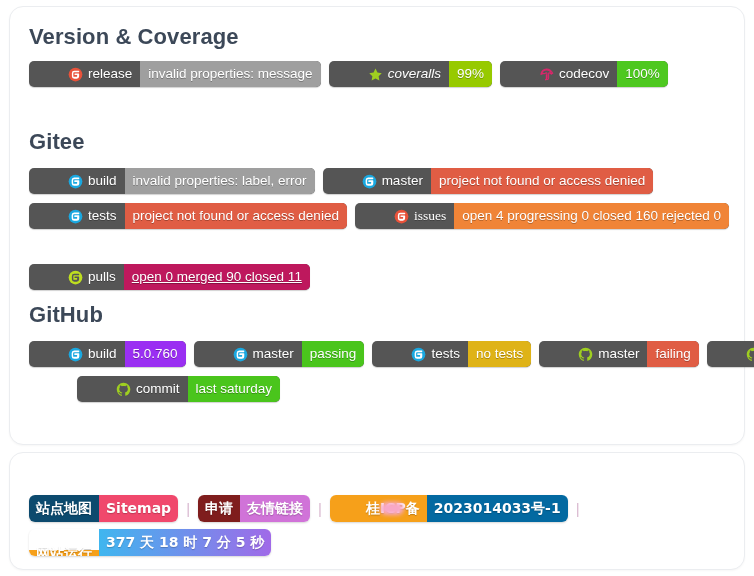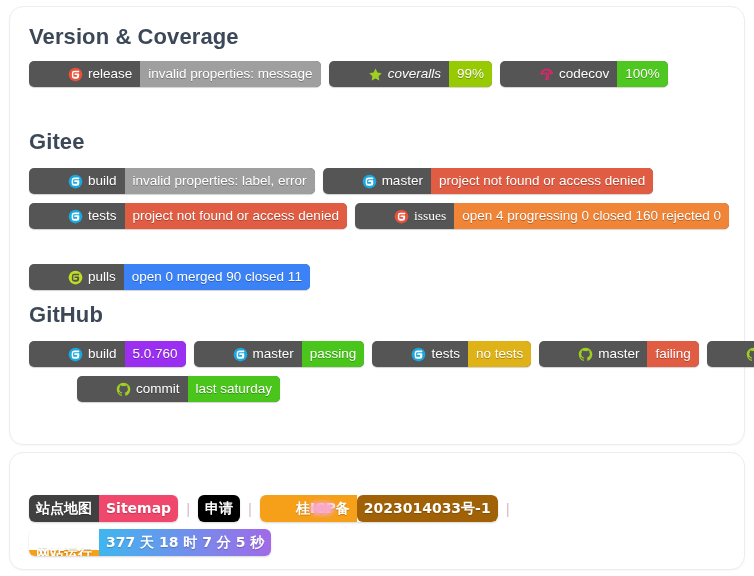--- a/index.html
+++ b/index.html
@@ -238,21 +238,21 @@
         <span class="badge">
           <span class="b-left" style="background: rgb(85, 85, 85);">
             <span class="b-ico">
               <svg viewBox="0 0 24 24">
                 <circle cx="12" cy="12" r="11" fill="#bede20"></circle>
                 <path d="M17.2 10.3h-6.1a.8.8 0 0 0-.8.8v.85c0 .44.36.8.8.8h3.5v1.9c0 .5-.4.88-.88.88H9.4a.88.88 0 0 1-.88-.88v-4.6c0-.9.73-1.6 1.62-1.6h7a.8.8 0 0 0 .8-.8v-.85a.8.8 0 0 0-.8-.8h-7.1A3.85 3.85 0 0 0 6.2 9.85v4.9a3.85 3.85 0 0 0 3.85 3.85h3.9a3.85 3.85 0 0 0 3.85-3.85v-3.55a.8.8 0 0 0-.6-.9z" fill="#555555"></path>
               </svg>
             </span>
             <span>pulls</span>
           </span>
-          <span class="b-right" style="background: #3b82f6;">open 0 merged 90 closed 11</span>
+          <span class="b-right" style="background: #be185d; text-decoration: underline;">open 0 merged 90 closed 11</span>
         </span>
       </div>
       <div class="section-title" style="left: 29px; top: 302px;">GitHub</div>
       <div class="badge-row" style="left: 29px; top: 341px;">
         <span class="badge">
           <span class="b-left" style="background: rgb(85, 85, 85);">
             <span class="b-ico">
               <svg viewBox="0 0 24 24">
                 <circle cx="12" cy="12" r="11" fill="#1aa8e0"></circle>
                 <path d="M17.2 10.1h-6.3a.85.85 0 0 0-.85.85v.9c0 .47.38.85.85.85h3.7v2.1c0 .5-.4.9-.9.9H9.1a.9.9 0 0 1-.9-.9v-4.9c0-.95.77-1.7 1.72-1.7h7.3a.85.85 0 0 0 .85-.85v-.9a.85.85 0 0 0-.85-.85H9.9A4.05 4.05 0 0 0 5.85 9.6v5.1A4.05 4.05 0 0 0 9.9 18.7h4.1a4.05 4.05 0 0 0 4.05-4.05v-3.7a.85.85 0 0 0-.85-.85z" fill="#ffffff"></path>
@@ -317,31 +317,32 @@
                 <path fill="#9fcf20" d="M12 1.3C6 1.3 1.2 6.1 1.2 12c0 4.7 3.1 8.8 7.4 10.2.5.1.7-.2.7-.5v-1.9c-3 .6-3.7-1.4-3.7-1.4-.5-1.3-1.2-1.6-1.2-1.6-1-.7.1-.7.1-.7 1.1.1 1.7 1.1 1.7 1.1 1 1.7 2.6 1.2 3.2.9.1-.7.4-1.2.7-1.5-2.4-.3-4.9-1.2-4.9-5.4 0-1.2.4-2.1 1.1-2.9-.1-.3-.5-1.4.1-2.8 0 0 .9-.3 3 1.1.9-.2 1.8-.4 2.7-.4.9 0 1.8.1 2.7.4 2.1-1.4 3-1.1 3-1.1.6 1.5.2 2.6.1 2.8.7.8 1.1 1.8 1.1 2.9 0 4.2-2.5 5.1-4.9 5.4.4.3.7 1 .7 2v3c0 .3.2.6.7.5 4.3-1.4 7.4-5.5 7.4-10.2 0-5.9-4.8-10.7-10.8-10.7z"></path>
               </svg>
             </span>
             <span>commit</span>
           </span>
           <span class="b-right" style="background: rgb(74, 197, 28);">last saturday</span>
         </span>
       </div>
       <div class="cn-row" style="left: 29px; top: 495px;">
         <span class="cn-badge">
-          <span class="c-left" style="background: #404040;">站点地图</span>
+          <span class="c-left" style="background: #0c4a6e;">站点地图</span>
           <span class="c-right" style="background: rgb(240, 72, 108);">Sitemap</span>
         </span>
         <span class="sep">|</span>
         <span class="cn-badge">
-          <span class="c-left" style="background: #000000;">申请</span>
+          <span class="c-left" style="background: #7f1d1d;">申请</span>
+          <span class="c-right" style="background: rgb(208, 115, 216);">友情链接</span>
         </span>
         <span class="sep">|</span>
         <span class="cn-badge">
           <span class="c-left censor" style="background: rgb(246, 160, 26); padding-left: 36px;">桂ICP备</span>
-          <span class="c-right" style="background: #a16207; border-radius: 6px;">2023014033号-1</span>
+          <span class="c-right" style="background: #0369a1;">2023014033号-1</span>
         </span>
         <span class="sep">|</span>
       </div>
       <div class="cn-row" style="left: 29px; top: 529px;">
         <span class="cn-badge">
           <span class="c-left" style="background: rgb(246, 160, 26); margin-top: 21px;">网站运行</span>
           <span class="c-right" style="background-image: linear-gradient(to right, rgb(63, 182, 239), rgb(160, 106, 232));">377 天 18 时 7 分 5 秒</span>
         </span>
       </div>
     </div>

